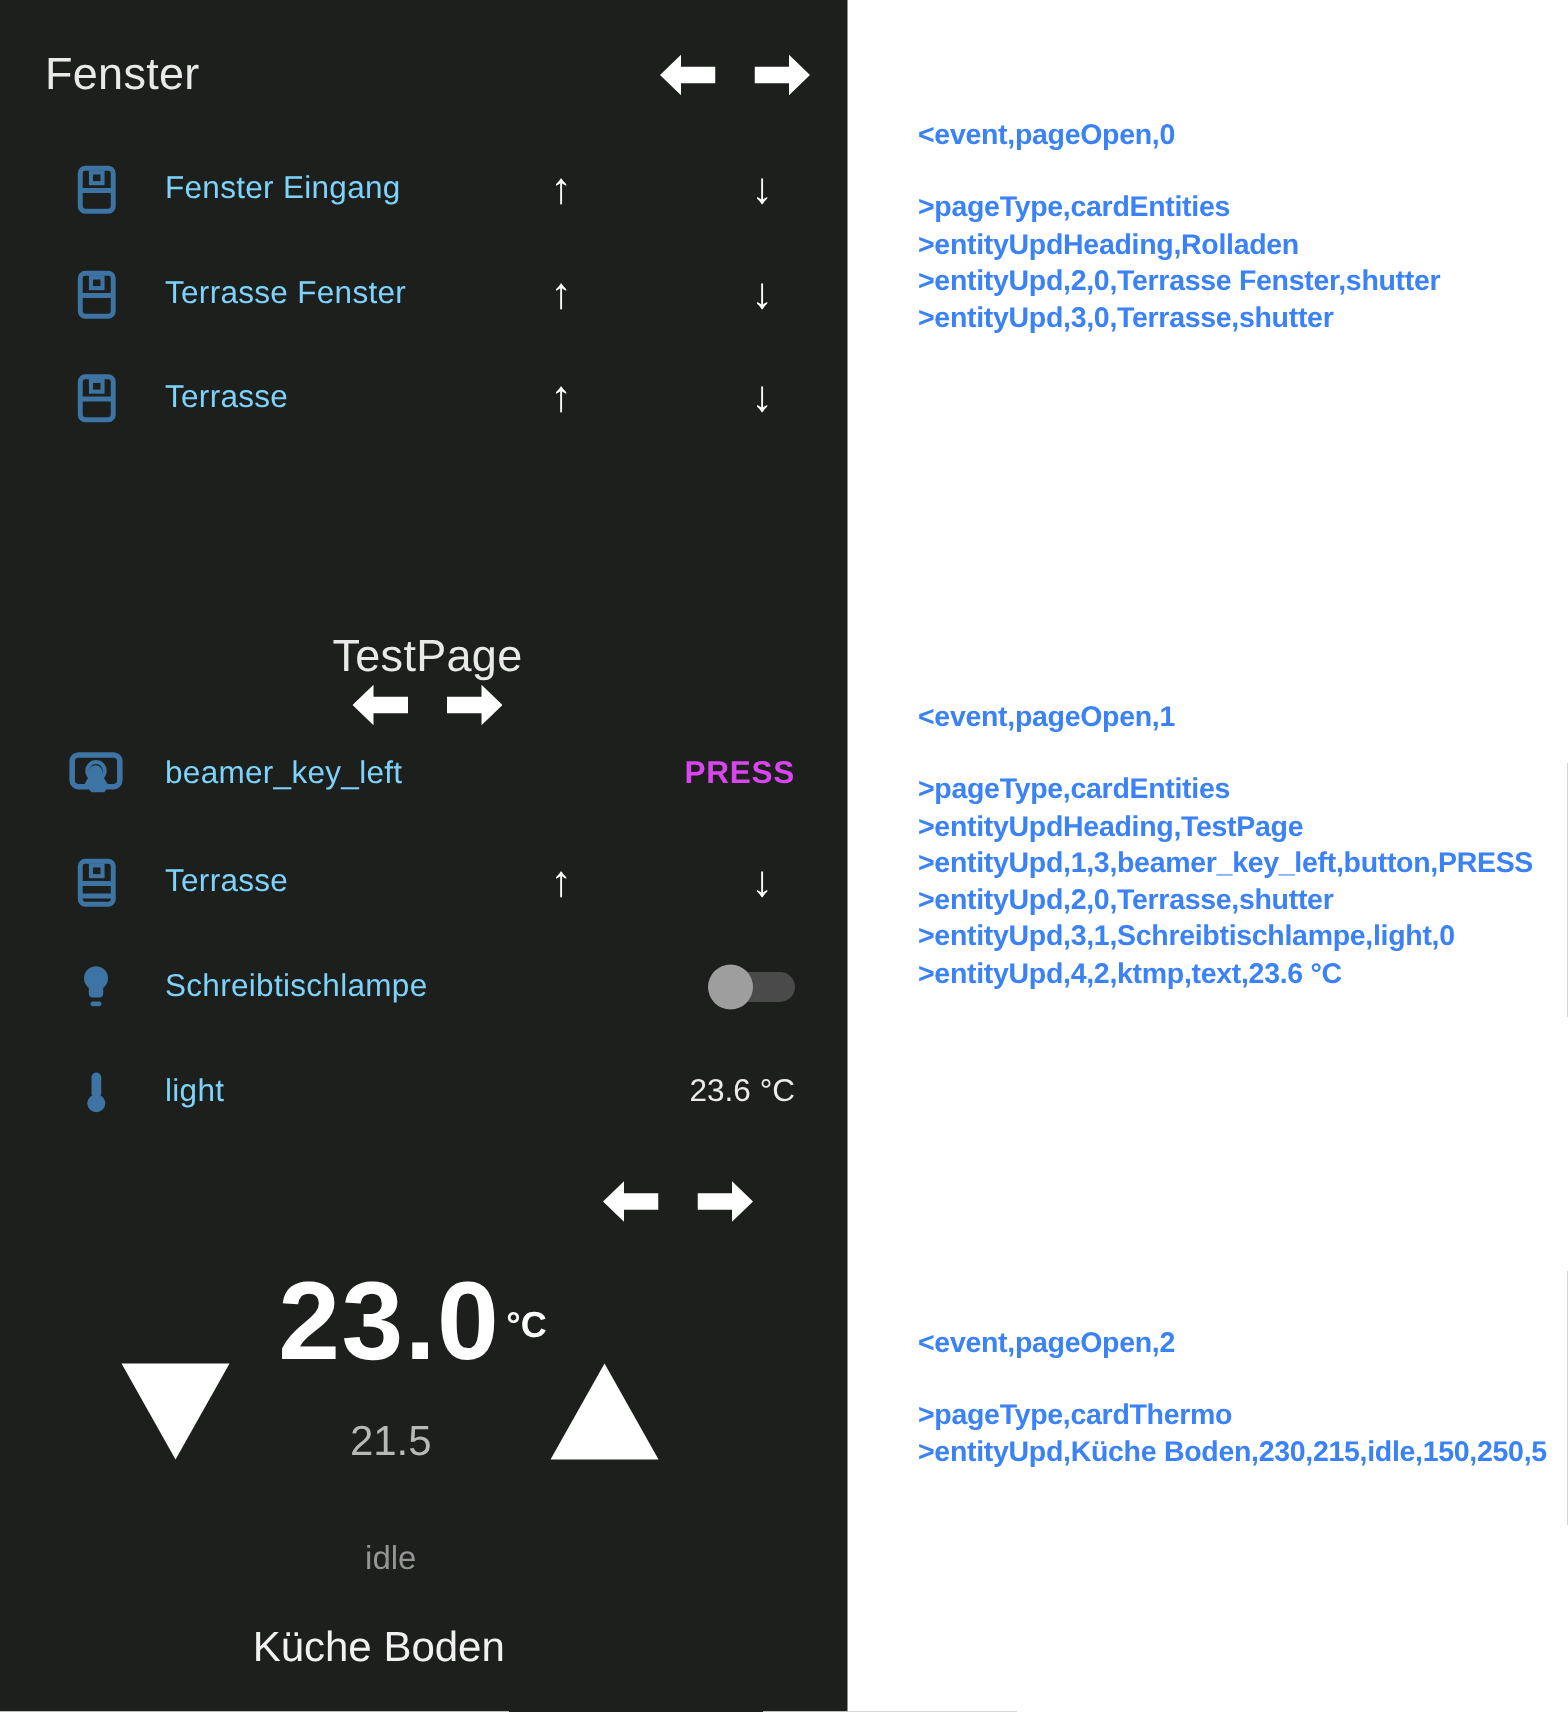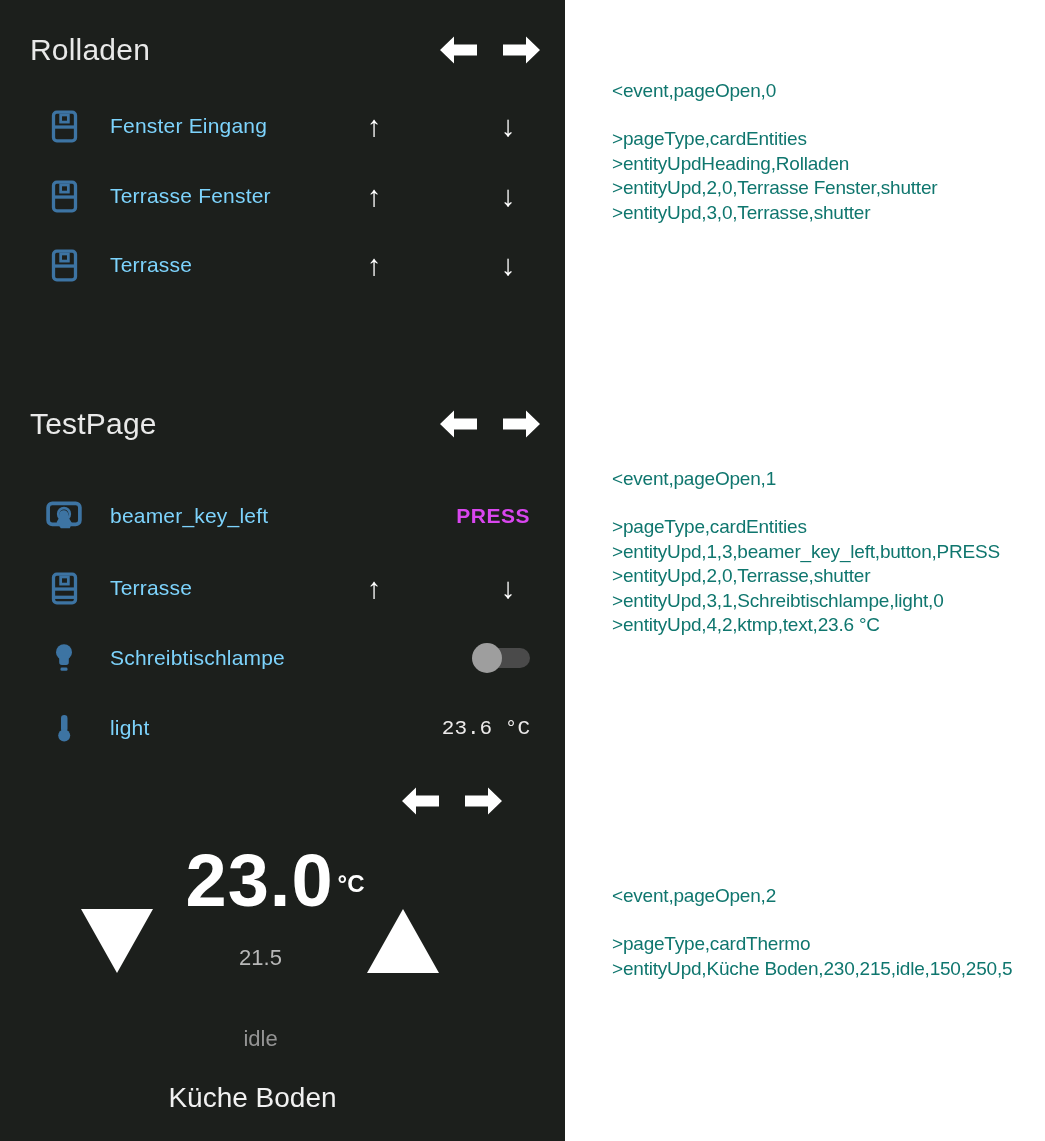--- a/index.html
+++ b/index.html
@@ -22,54 +22,54 @@
   .row{
     position:absolute;left:45px;right:35px;height:46px;
     display:flex;align-items:center;
   }
   .ent-icon{width:38px;display:flex;align-items:center;justify-content:center;flex:0 0 38px;}
   .ent-label{margin-left:27px;font-size:21px;color:#7dd3fc;flex:1 1 auto;letter-spacing:.2px;}
   .shutter-controls{display:flex;width:178px;justify-content:space-between;align-items:center;flex:0 0 178px;}
   .ctl{width:44px;text-align:center;color:#ffffff;font-size:29px;line-height:30px;}
   .stop-square{width:17px;height:17px;background:#ffffff;margin:0 auto;}
   .press-label{font-size:21px;font-weight:bold;letter-spacing:.5px;}
-  .value-label{font-size:21px;color:#eceaea;font-family:Liberation Mono, monospace;}
+  .value-label{font-size:21px;color:#eceaea;}
   
   .toggle{position:relative;width:57px;height:22px;flex:0 0 57px;}
   .toggle-track{position:absolute;left:0;top:1px;width:57px;height:20px;border-radius:10px;background:#4a4a4a;}
   .toggle-knob{position:absolute;left:-1px;top:-4px;width:30px;height:30px;border-radius:50%;background:#9e9e9e;}
   
   .thermo-temp{
     position:absolute;left:175px;top:843px;width:200px;
     display:flex;justify-content:center;align-items:center;
   }
   .thermo-temp .big{font-size:74px;font-weight:bold;color:#ffffff;line-height:76px;letter-spacing:1px;}
   .thermo-temp .unit{font-size:24px;font-weight:bold;color:#ffffff;margin-top:6px;margin-left:4px;}
   .tri{position:absolute;top:908px;}
   .thermo-sub{position:absolute;left:178px;width:165px;text-align:center;}
-  .setpoint{top:945px;font-size:22px;color:#b8b8b8;}
+  .setpoint{top:945px;font-size:28px;color:#b8b8b8;}
   .hvac-state{top:978px;font-size:22px;color:#949494;margin-top:48px;}
   .thermo-title{position:absolute;top:1082px;left:0;width:505px;text-align:center;font-size:28px;color:#f1f1f1;}
   
   .proto{
-    position:absolute;left:612px;width:430px;color:#0f766e;
-    font-size:19px;font-weight:normal;letter-spacing:-0.2px;
+    position:absolute;left:612px;width:430px;color:#3b82f6;
+    font-size:19px;font-weight:bold;letter-spacing:-0.2px;
     font-family:"Liberation Sans",sans-serif;
   }
   .proto-event{line-height:24px;margin-bottom:24px;}
   .proto-line{line-height:24.5px;white-space:nowrap;}
 </style>
 </head>
 <body>
 
 <div class="stage">
   <div class="panel">
 
     <div class="card-header" style="top:28px;">
-      <div class="card-title">Rolladen</div>
+      <div class="card-title">Fenster</div>
       <div class="nav-arrows">
         <span>
             <svg width="37" height="30" viewBox="0 0 37 30">
               <polygon points="0,15 14,1.5 14,9.5 37,9.5 37,20.5 14,20.5 14,28.5" fill="#ffffff"></polygon>
             </svg>
           </span>
         <span>
             <svg width="37" height="30" viewBox="0 0 37 30">
               <polygon points="37,15 23,1.5 23,9.5 0,9.5 0,20.5 23,20.5 23,28.5" fill="#ffffff"></polygon>
             </svg>
@@ -118,21 +118,21 @@
           </svg>
       </span>
       <span class="ent-label">Terrasse</span>
       <span class="shutter-controls">
         <span class="ctl">↑</span>
         <span class="ctl"><span class="stop-square"></span></span>
         <span class="ctl">↓</span>
       </span>
     </div>
 
-    <div class="card-header" style="top:402px;">
+    <div class="card-header" style="top:421px;flex-direction:column;">
       <div class="card-title">TestPage</div>
       <div class="nav-arrows">
         <span>
             <svg width="37" height="30" viewBox="0 0 37 30">
               <polygon points="0,15 14,1.5 14,9.5 37,9.5 37,20.5 14,20.5 14,28.5" fill="#ffffff"></polygon>
             </svg>
           </span>
         <span>
             <svg width="37" height="30" viewBox="0 0 37 30">
               <polygon points="37,15 23,1.5 23,9.5 0,9.5 0,20.5 23,20.5 23,28.5" fill="#ffffff"></polygon>
@@ -234,20 +234,21 @@
     <div class="proto-event">&lt;event,pageOpen,0</div>
     <div class="proto-line">&gt;pageType,cardEntities</div>
     <div class="proto-line">&gt;entityUpdHeading,Rolladen</div>
     <div class="proto-line">&gt;entityUpd,2,0,Terrasse Fenster,shutter</div>
     <div class="proto-line">&gt;entityUpd,3,0,Terrasse,shutter</div>
   </div>
 
   <div class="proto" style="top:467px;">
     <div class="proto-event">&lt;event,pageOpen,1</div>
     <div class="proto-line">&gt;pageType,cardEntities</div>
+    <div class="proto-line">&gt;entityUpdHeading,TestPage</div>
     <div class="proto-line">&gt;entityUpd,1,3,beamer_key_left,button,PRESS</div>
     <div class="proto-line">&gt;entityUpd,2,0,Terrasse,shutter</div>
     <div class="proto-line">&gt;entityUpd,3,1,Schreibtischlampe,light,0</div>
     <div class="proto-line">&gt;entityUpd,4,2,ktmp,text,23.6 °C</div>
   </div>
 
   <div class="proto" style="top:884px;">
     <div class="proto-event">&lt;event,pageOpen,2</div>
     <div class="proto-line">&gt;pageType,cardThermo</div>
     <div class="proto-line">&gt;entityUpd,Küche Boden,230,215,idle,150,250,5</div>

